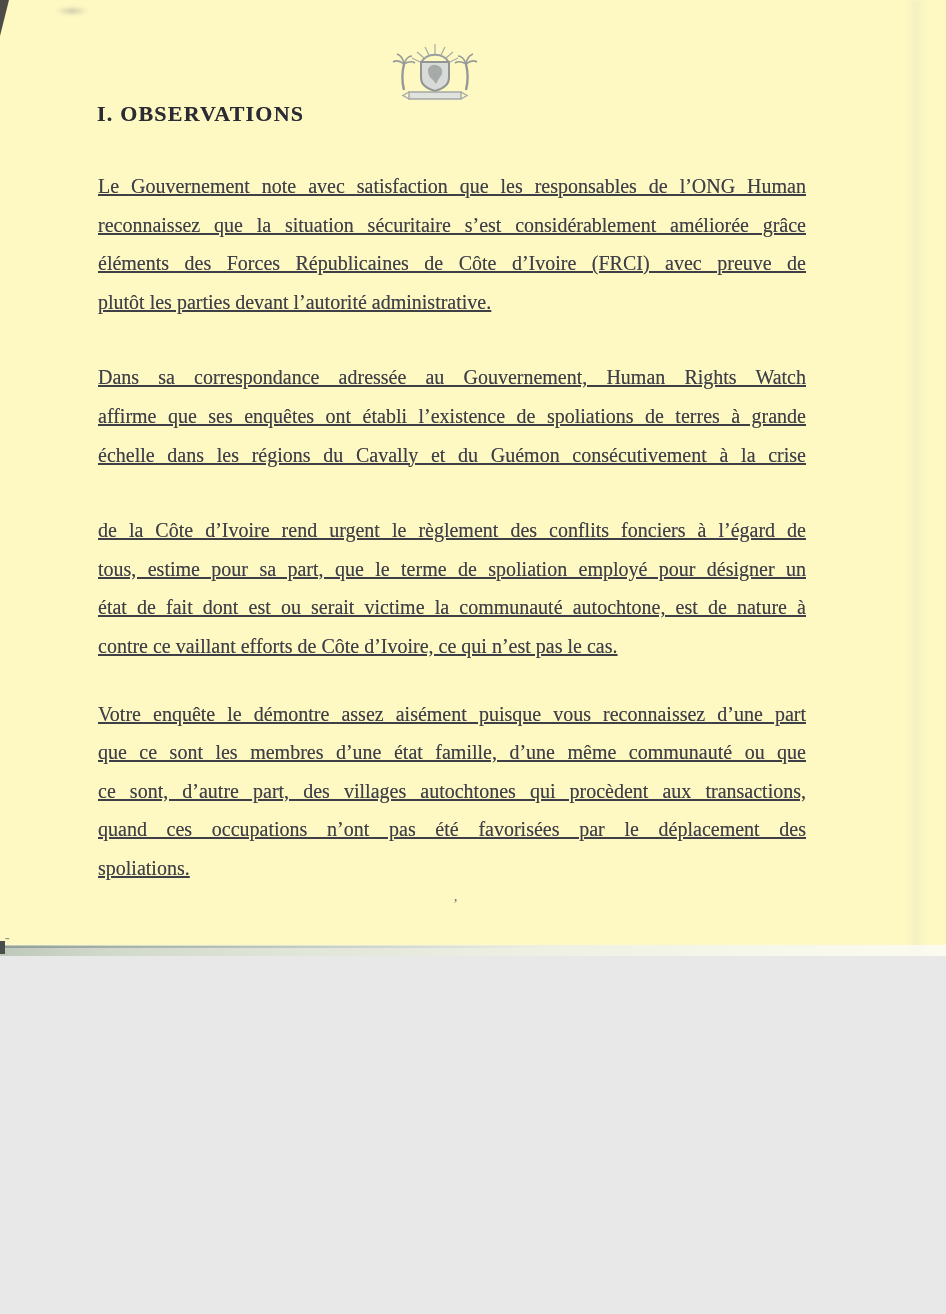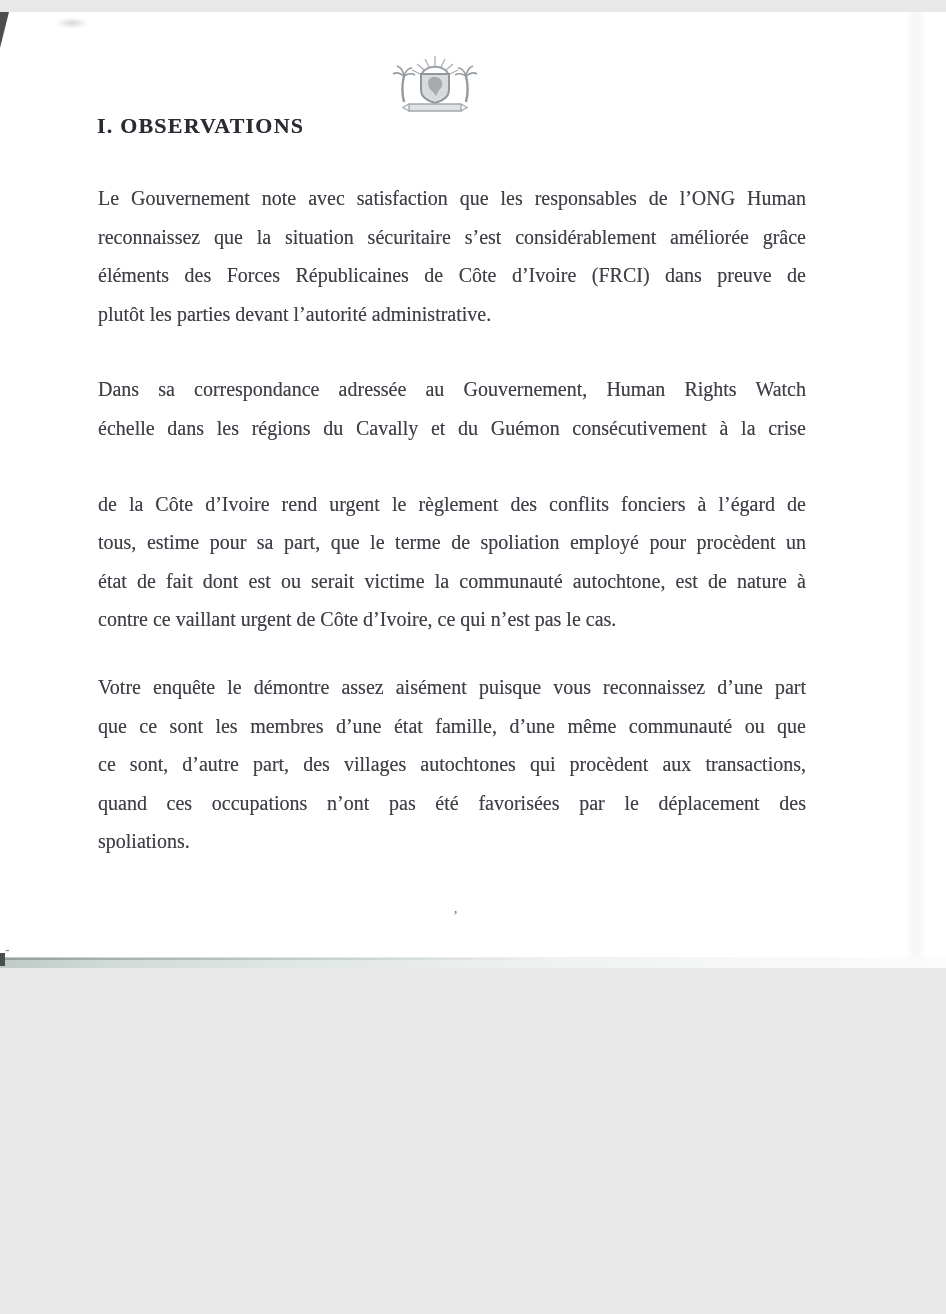--- a/index.html
+++ b/index.html
@@ -1,21 +1,21 @@
 <!DOCTYPE html>
 <html><head>
 <meta charset="utf-8">
 <style>
   html, body { margin: 0; padding: 0; background: #e8e8e8; }
   #page {
     position: relative;
     width: 946px;
     height: 956px;
-    margin: 12px auto;
-    background: #ffffff;
+    margin: 0 auto;
+    background: #fef9c3;
     overflow: hidden;
     font-family: "Liberation Serif", "DejaVu Serif", serif;
     color: #3f3f47;
   }
 
   
   .corner-wedge {
     position: absolute; left: 0; top: 0;
     width: 0; height: 0;
     border-top: 36px solid #2f2f31;
@@ -93,20 +93,21 @@
     line-height: 38.6px;
     text-shadow: 0 0 .45px rgba(63,63,71,.55);
   }
   .para { margin: 0 0 0 0; }
   .para + .para { margin-top: 37px; }
   .para:nth-child(4) { margin-top: 29px; }
   .line {
     white-space: nowrap;
     text-align: justify;
     text-align-last: justify;
+    text-decoration: underline;
   }
   .line.last {
     text-align-last: left;
   }
 
   
   .page-number {
     position: absolute; left: 789px; top: 1213px;
     font-size: 16px;
     color: #4a4a52;
@@ -160,32 +161,33 @@
       <path d="M18 50 L12 53.5 L18 57 M70 50 L76 53.5 L70 57" fill="none" stroke="#989da2" stroke-width="1.4"></path>
     </svg>
   </div>
 
   <div class="heading">I. OBSERVATIONS</div>
 
   <div class="textblock">
       <div class="para">
         <div class="line">Le Gouvernement note avec satisfaction que les responsables de l’ONG Human</div>
         <div class="line">reconnaissez que la situation sécuritaire s’est considérablement améliorée grâce</div>
-        <div class="line">éléments des Forces Républicaines de Côte d’Ivoire (FRCI) dans preuve de</div>
+        <div class="line">éléments des Forces Républicaines de Côte d’Ivoire (FRCI) avec preuve de</div>
         <div class="line last">plutôt les parties devant l’autorité administrative.</div>
       </div>
       <div class="para">
         <div class="line">Dans sa correspondance adressée au Gouvernement, Human Rights Watch</div>
+        <div class="line">affirme que ses enquêtes ont établi l’existence de spoliations de terres à grande</div>
         <div class="line">échelle dans les régions du Cavally et du Guémon consécutivement à la crise</div>
       </div>
       <div class="para">
         <div class="line">de la Côte d’Ivoire rend urgent le règlement des conflits fonciers à l’égard de</div>
-        <div class="line">tous, estime pour sa part, que le terme de spoliation employé pour procèdent un</div>
+        <div class="line">tous, estime pour sa part, que le terme de spoliation employé pour désigner un</div>
         <div class="line">état de fait dont est ou serait victime la communauté autochtone, est de nature à</div>
-        <div class="line last">contre ce vaillant urgent de Côte d’Ivoire, ce qui n’est pas le cas.</div>
+        <div class="line last">contre ce vaillant efforts de Côte d’Ivoire, ce qui n’est pas le cas.</div>
       </div>
       <div class="para">
         <div class="line">Votre enquête le démontre assez aisément puisque vous reconnaissez d’une part</div>
         <div class="line">que ce sont les membres d’une état famille, d’une même communauté ou que</div>
         <div class="line">ce sont, d’autre part, des villages autochtones qui procèdent aux transactions,</div>
         <div class="line">quand ces occupations n’ont pas été favorisées par le déplacement des</div>
         <div class="line last">spoliations.</div>
       </div>
     </div>
 

